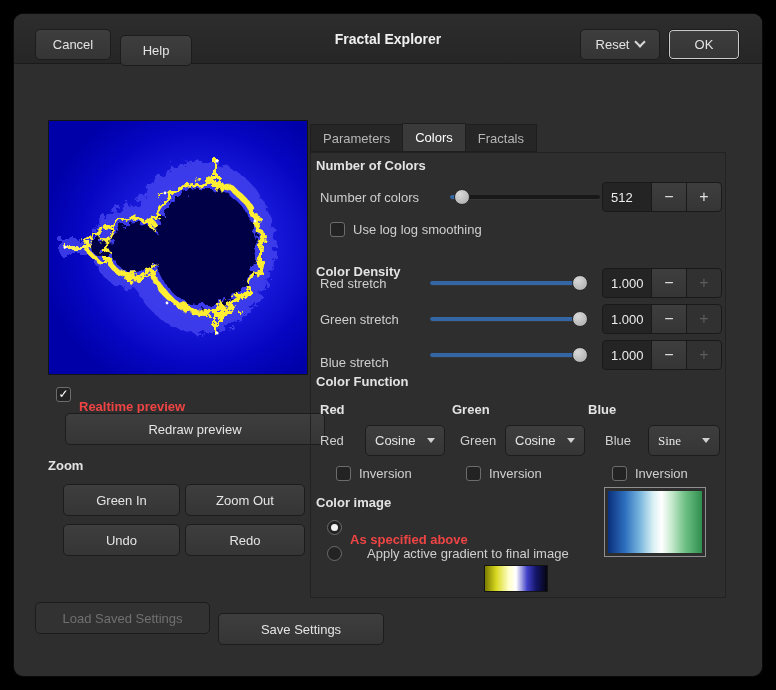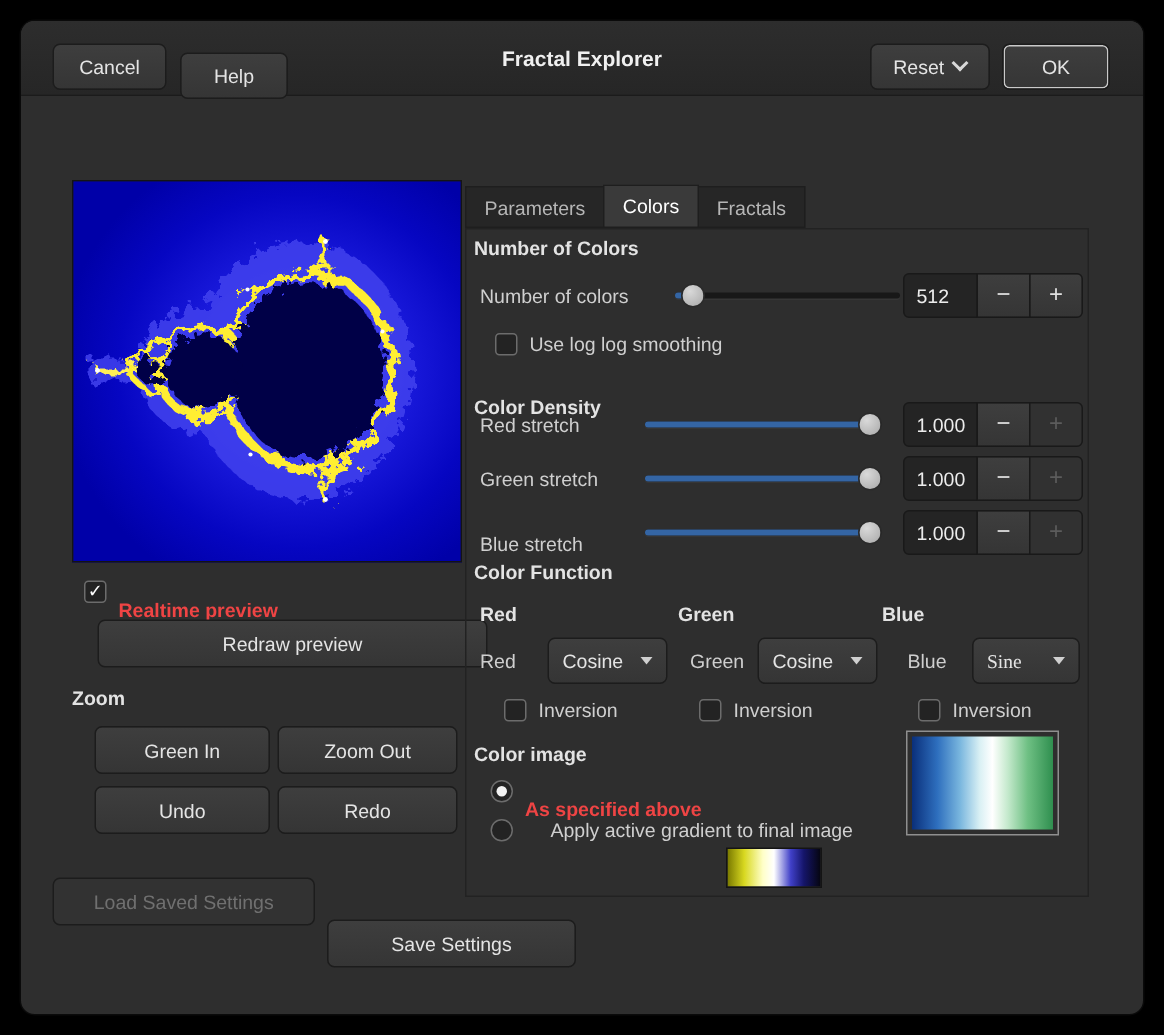--- a/index.html
+++ b/index.html
@@ -349,20 +349,20 @@
     <span class="radio"></span>
     <span class="label">Apply active gradient to final image</span>
   </div>
 
   <div class="gradient-frame z2">
     <div class="grad"></div>
   </div>
 
   <div class="mini-gradient z2"></div>
 
-  <div class="btn disabled" style="left:21px; top:571px; width:175px; height:32px;">
+  <div class="btn disabled" style="left:21px; top:588px; width:175px; height:32px;">
     <span>Load Saved Settings</span>
   </div>
   <div class="btn" style="left:204px; top:599px; width:166px; height:32px;">
     <span>Save Settings</span>
   </div>
 
 </div>
 
 </body></html>

